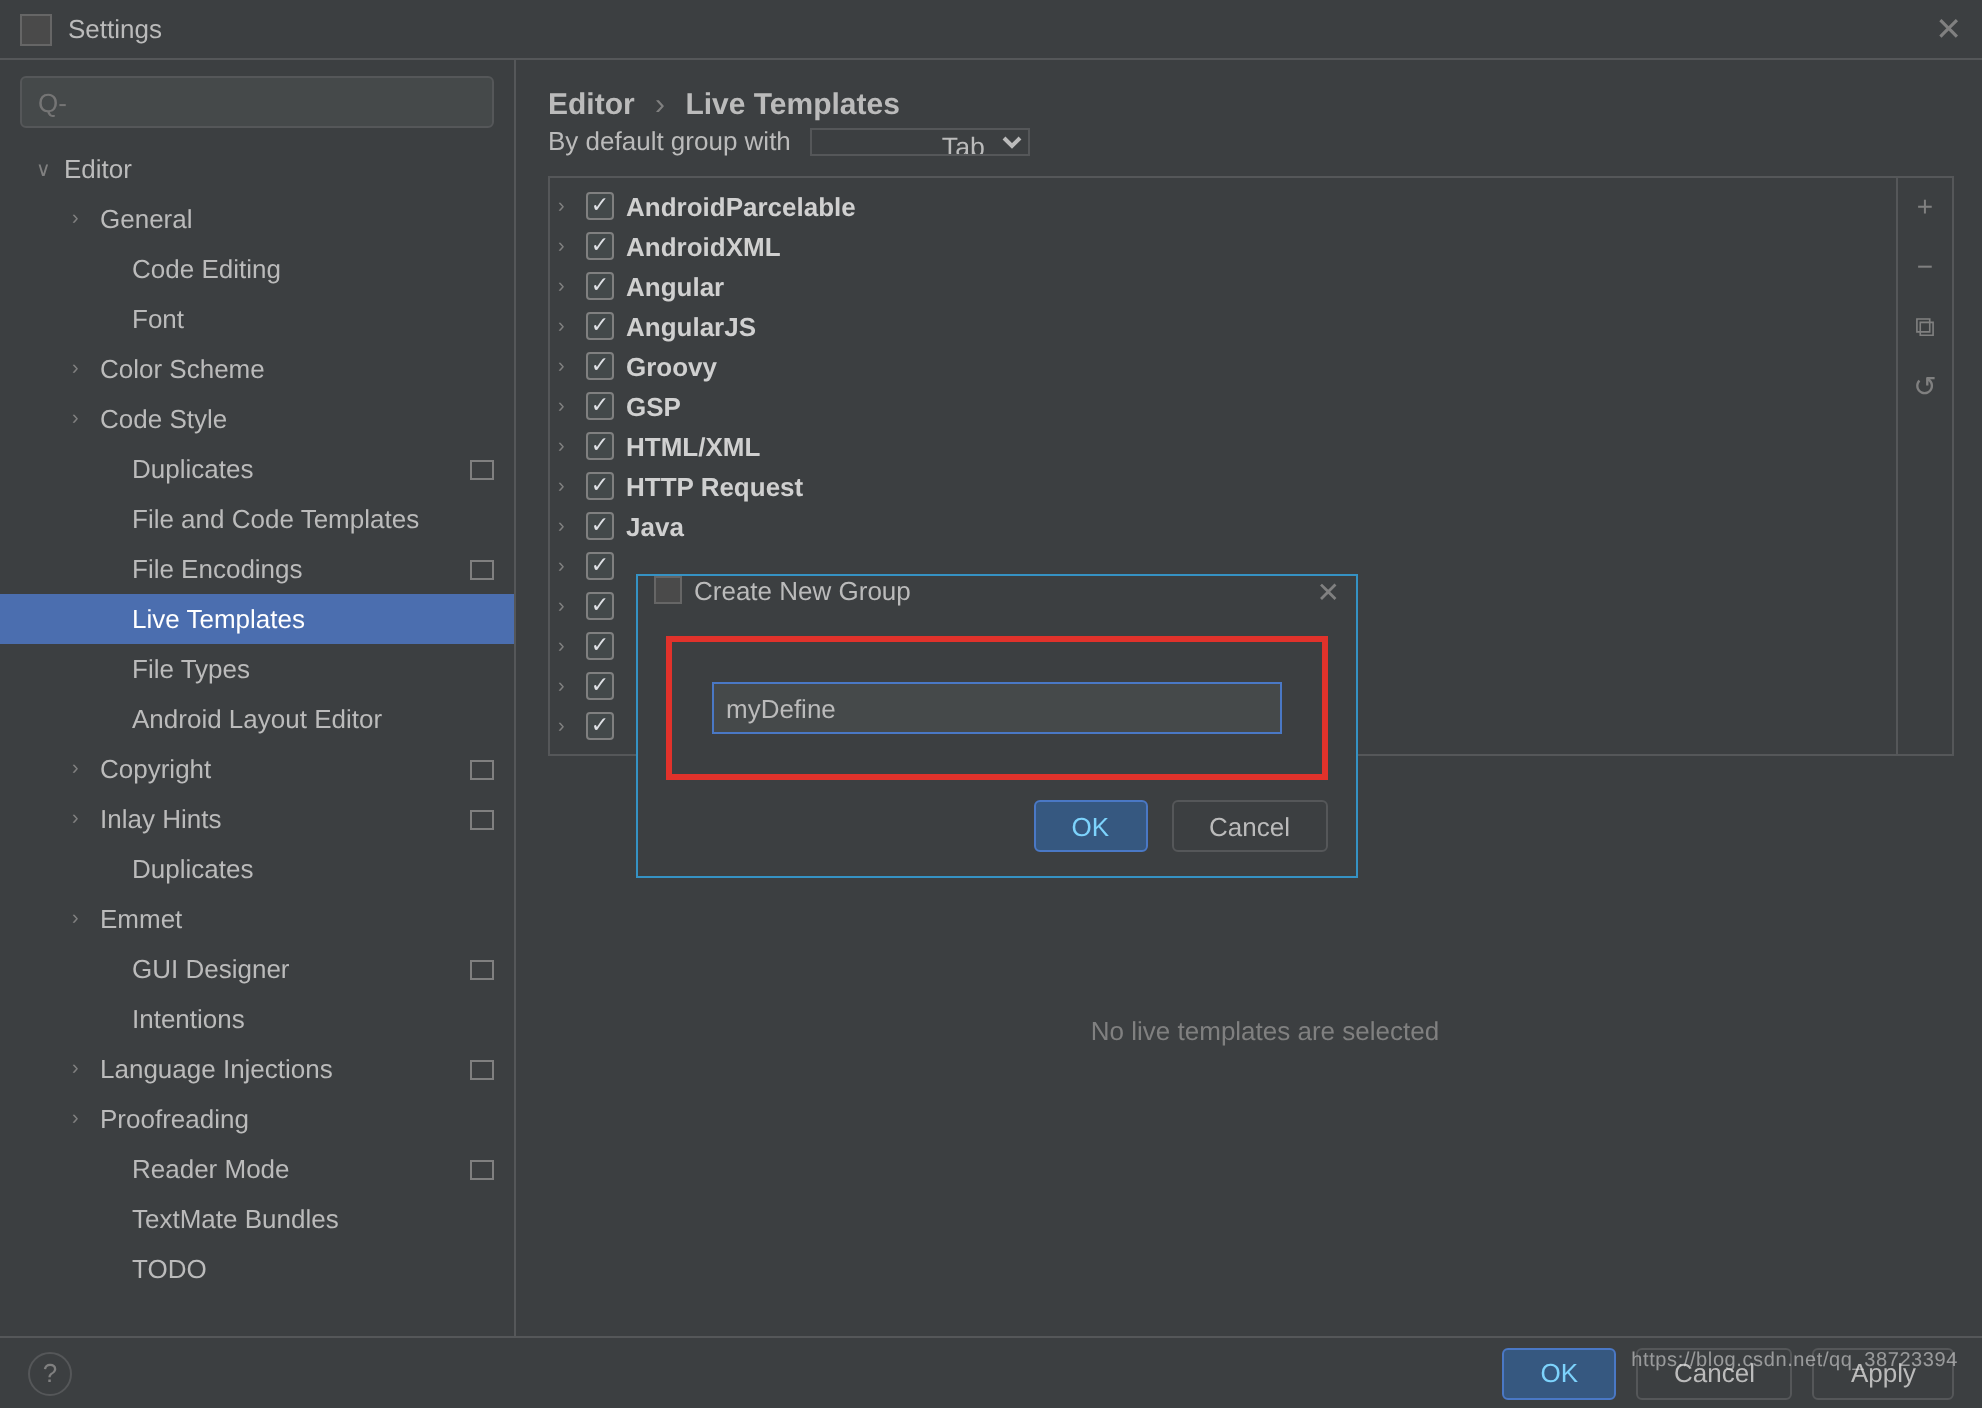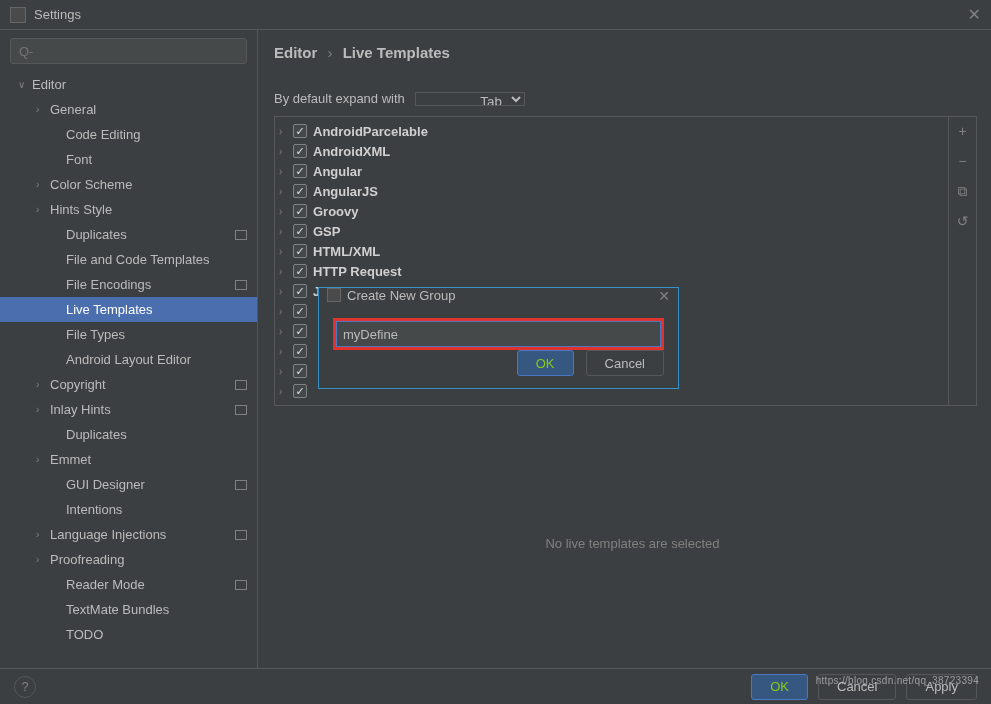--- a/index.html
+++ b/index.html
@@ -26,46 +26,46 @@
   .search{width:100%;height:26px;background:#45494a;border:1px solid var(--border);border-radius:3px;color:var(--text);padding:0 8px;font-size:13px;}
   .tree{flex:1;overflow:auto;}
   .tree-item{display:flex;align-items:center;height:25px;padding-left:18px;cursor:pointer;white-space:nowrap;}
   .tree-item.lvl1{padding-left:18px;}
   .tree-item.lvl2{padding-left:36px;}
   .tree-item.lvl3{padding-left:52px;}
   .tree-item.selected{background:var(--sel);color:#fff;}
   .tree-arrow{width:14px;display:inline-block;font-size:10px;color:var(--text-dim);}
   .tree-item .badge{margin-left:auto;margin-right:10px;width:12px;height:10px;border:1px solid var(--text-dim);}
   .content{flex:1;display:flex;flex-direction:column;padding:14px 0 0 16px;position:relative;}
-  .breadcrumb{font-size:15px;font-weight:600;color:var(--text);margin-bottom:30px;}
+  .breadcrumb{font-size:15px;font-weight:600;color:var(--text);margin-bottom:2px;}
   .breadcrumb .sep{color:var(--text-dim);margin:0 6px;font-weight:normal;}
   .expand-row{display:flex;align-items:center;margin-bottom:10px;}
   .expand-row select{background:var(--bg);border:1px solid var(--border);color:var(--text);height:14px;width:110px;padding:0 6px;margin-left:10px;text-align:right;}
   .template-panel{display:flex;border:1px solid var(--border);margin-right:14px;height:290px;}
   .template-list{flex:1;overflow:auto;padding:4px 0;background:var(--bg);}
   .tl-row{display:flex;align-items:center;height:20px;padding-left:4px;}
   .tl-arrow{width:14px;font-size:10px;color:var(--text-dim);}
   .tl-check{width:14px;height:14px;border:1px solid var(--text-dim);border-radius:2px;display:flex;align-items:center;justify-content:center;margin-right:6px;background:#43494a;}
   .tl-check.checked::after{content:"✓";font-size:11px;color:#dfe1e5;line-height:1;}
   .tl-label{font-weight:600;color:#d0d0d0;}
   .template-tools{width:28px;background:var(--bg);border-left:1px solid var(--border);display:flex;flex-direction:column;align-items:center;padding-top:6px;gap:14px;}
   .tool-btn{width:16px;height:16px;color:var(--text-dim);font-size:14px;cursor:pointer;display:flex;align-items:center;justify-content:center;}
   .status{text-align:center;padding-top:130px;color:var(--text-dim);}
   .footer{height:36px;border-top:1px solid var(--border);display:flex;align-items:center;padding:0 14px;}
   .help{width:22px;height:22px;border:1px solid var(--border);border-radius:50%;display:flex;align-items:center;justify-content:center;font-size:13px;color:var(--text-dim);}
   .footer-right{margin-left:auto;display:flex;gap:10px;}
   .btn{height:26px;padding:0 18px;background:var(--bg);border:1px solid var(--border);color:var(--text);border-radius:3px;font-size:13px;cursor:pointer;display:flex;align-items:center;}
-  .btn.primary{background:#365880;border:1px solid var(--accent);color:#84cc16;}
+  .btn.primary{background:#365880;border:1px solid var(--accent);color:#7dd3fc;}
   .dialog{position:absolute;left:318px;top:287px;width:361px;background:var(--bg);border:1px solid var(--dialog-border);z-index:100;}
   .dlg-title{height:26px;display:flex;align-items:flex-start;padding:0 8px;}
   .dlg-title .icon{width:14px;height:14px;background:#4a4a4a;border:1px solid #666;margin-right:6px;}
   .dlg-title .dlg-close{margin-left:auto;font-size:14px;color:var(--text-dim);cursor:pointer;}
   .dlg-body{padding:4px 14px 12px 14px;}
   .dlg-label{font-size:13px;color:var(--text);margin-bottom:6px;}
-  .input-hl{border:3px solid var(--red-highlight);padding:0;}
+  .input-hl{border:3px solid var(--red-highlight);padding:20px;margin-bottom:10px;}
   .dlg-input{width:100%;height:26px;background:#45494a;border:1px solid var(--accent);color:var(--text);padding:0 6px;font-size:13px;outline:none;}
   .dlg-btns{display:flex;justify-content:flex-end;gap:12px;}
   .watermark{position:absolute;right:12px;bottom:18px;font-size:10px;color:rgba(230,230,230,0.55);letter-spacing:.3px;z-index:200;}
 </style>
 </head>
 <body>
 
 <div class="titlebar">
   <div class="icon"></div>
   <span>Settings</span>
@@ -94,21 +94,21 @@
         <div class="tree-item lvl3">
           <span class="tree-arrow"></span>
           <span>Font</span>
         </div>
         <div class="tree-item lvl2">
           <span class="tree-arrow">›</span>
           <span>Color Scheme</span>
         </div>
         <div class="tree-item lvl2">
           <span class="tree-arrow">›</span>
-          <span>Hints Style</span>
+          <span>Code Style</span>
         </div>
         <div class="tree-item lvl3">
           <span class="tree-arrow"></span>
           <span>Duplicates</span>
           <span class="badge"></span>
         </div>
         <div class="tree-item lvl3">
           <span class="tree-arrow"></span>
           <span>File and Code Templates</span>
         </div>
@@ -182,21 +182,21 @@
   </div>
 
   <div class="content">
     <div class="breadcrumb">
       <span>Editor</span>
       <span class="sep">›</span>
       <span>Live Templates</span>
     </div>
 
     <div class="expand-row">
-      <span>By default expand with</span>
+      <span>By default group with</span>
       <select>
         <option>Tab</option>
       </select>
     </div>
 
     <div class="template-panel">
       <div class="template-list" id="template-list">
           <div class="tl-row">
             <span class="tl-arrow">›</span>
             <span class="tl-check checked"></span>

